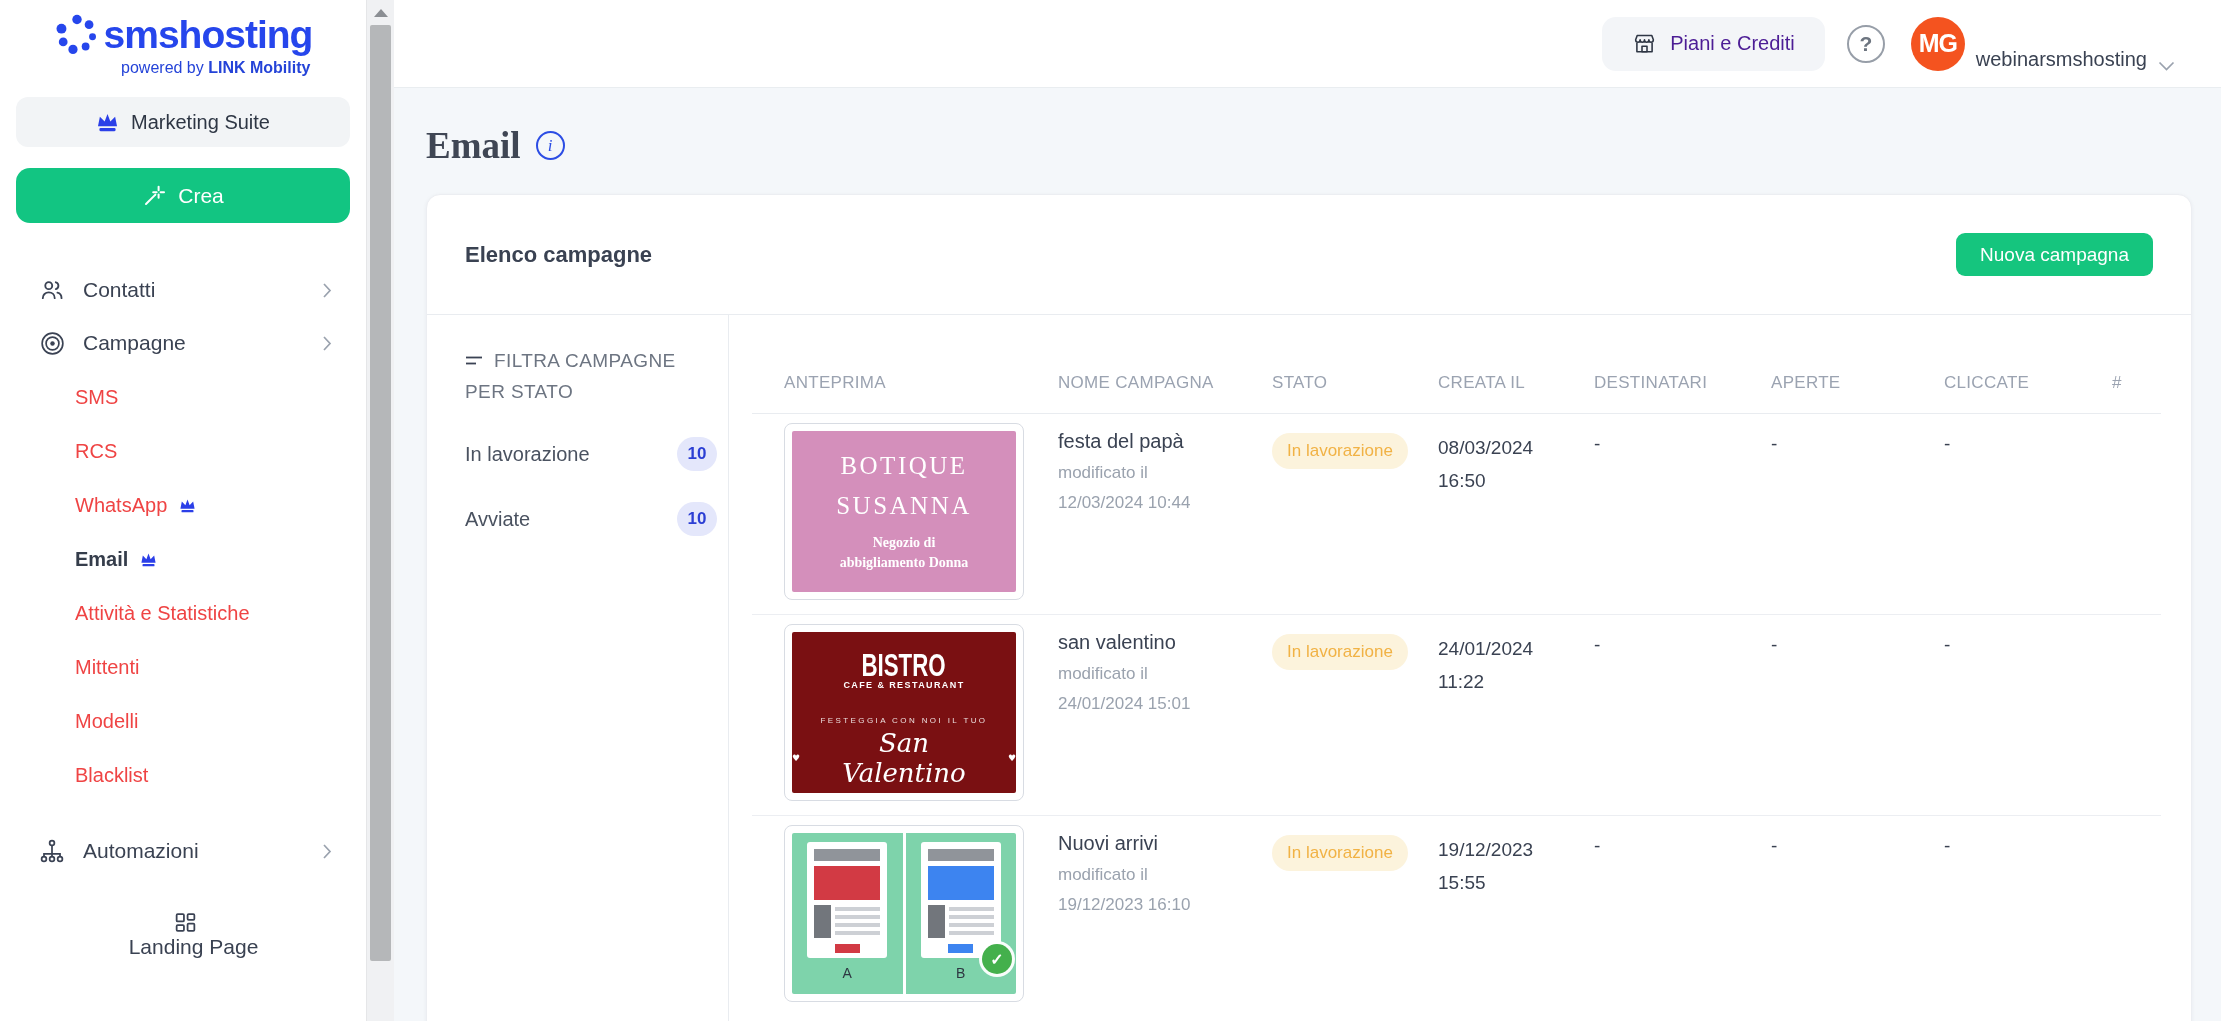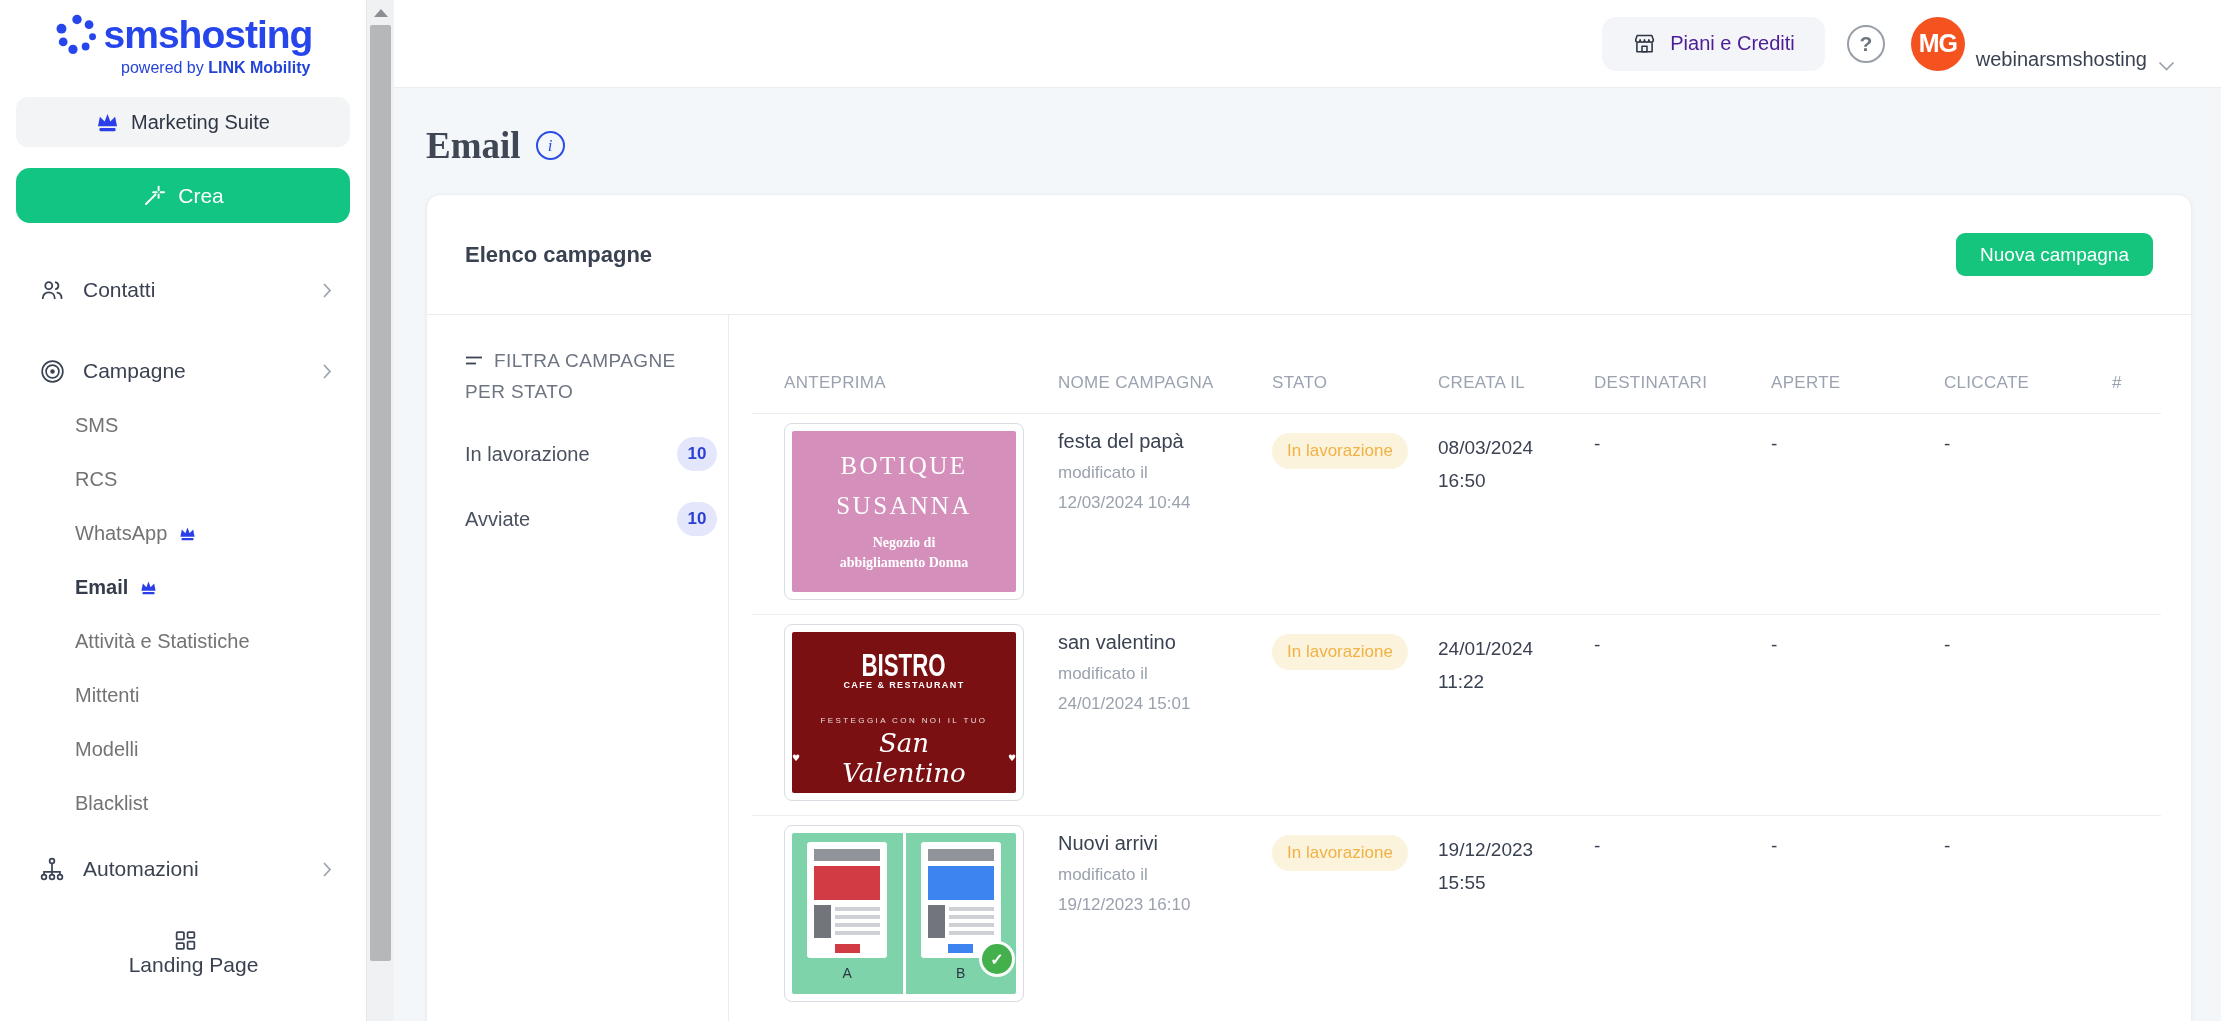--- a/index.html
+++ b/index.html
@@ -19,24 +19,24 @@
   .crea-btn { display:flex; width:334px; height:55px; margin:21px auto 0; border:none; border-radius:14px;
     background:#12c582; align-items:center; justify-content:center; gap:12px; font-size:21px; color:#fff;
     font-family:inherit; cursor:pointer; }
   .nav { margin-top:33px; }
   .nav-item { display:flex; align-items:center; height:34px; padding:0 34px 0 38px; cursor:pointer; }
   .nav-item .nav-ic { width:28px; display:flex; justify-content:center; }
   .nav-item .nav-label { font-size:21px; color:#3a4252; margin-left:17px; flex:1; }
   .nav-gap1 { margin-top:50px; }
   .subnav { margin-top:22px; }
   .sub-item { display:flex; align-items:center; height:30px; padding-left:75px; margin-bottom:24px;
-    font-size:20px; color:#737373; cursor:pointer; }
+    font-size:20px; color:#ef4444; cursor:pointer; }
   .sub-item .crown-sm { margin-left:12px; display:flex; }
   .sub-item.active { font-weight:700; color:#353d4b; }
-  .nav-autom { margin-top:34px; }
+  .nav-autom { margin-top:44px; }
   .nav-landing { margin-top:42px;flex-direction:column; }
 
   
   .scrolltrack { position:absolute; left:366px; top:0; width:28px; height:1021px; background:#f0f1f3;
     border-left:1px solid #e5e6e8; cursor:pointer; }
   .scroll-arrow { position:absolute; top:9px; left:7px; width:0; height:0;
     border-left:7px solid transparent; border-right:7px solid transparent; border-bottom:8px solid #8b8e93; }
   .scroll-thumb { position:absolute; left:3px; top:25px; width:21px; height:936px; background:#b5b7b9; border-radius:2px; cursor:grab; }
 
   
@@ -196,21 +196,21 @@
         </svg>
       </span>
       <span class="nav-label">Contatti</span>
       <span class="chev-r">
         <svg width="10" height="17" viewBox="0 0 10 17" fill="none" stroke="#9aa2ae" stroke-width="1.7">
             <path d="M2 2 L8 8.5 L2 15"></path>
           </svg>
       </span>
     </div>
 
-    <div class="nav-item" style="margin-top:47px">
+    <div class="nav-item" style="margin-top:19px">
       <span class="nav-ic">
         <svg width="27" height="27" viewBox="0 0 24 24" fill="none" stroke="#3b4354" stroke-width="1.5">
           <circle cx="12" cy="12" r="9.2"></circle>
             <circle cx="12" cy="12" r="5.7"></circle>
             <circle cx="12" cy="12" r="2" fill="#3b4354" stroke="none"></circle>
         </svg>
       </span>
       <span class="nav-label">Campagne</span>
       <span class="chev-r">
         <svg width="10" height="17" viewBox="0 0 10 17" fill="none" stroke="#9aa2ae" stroke-width="1.7">

